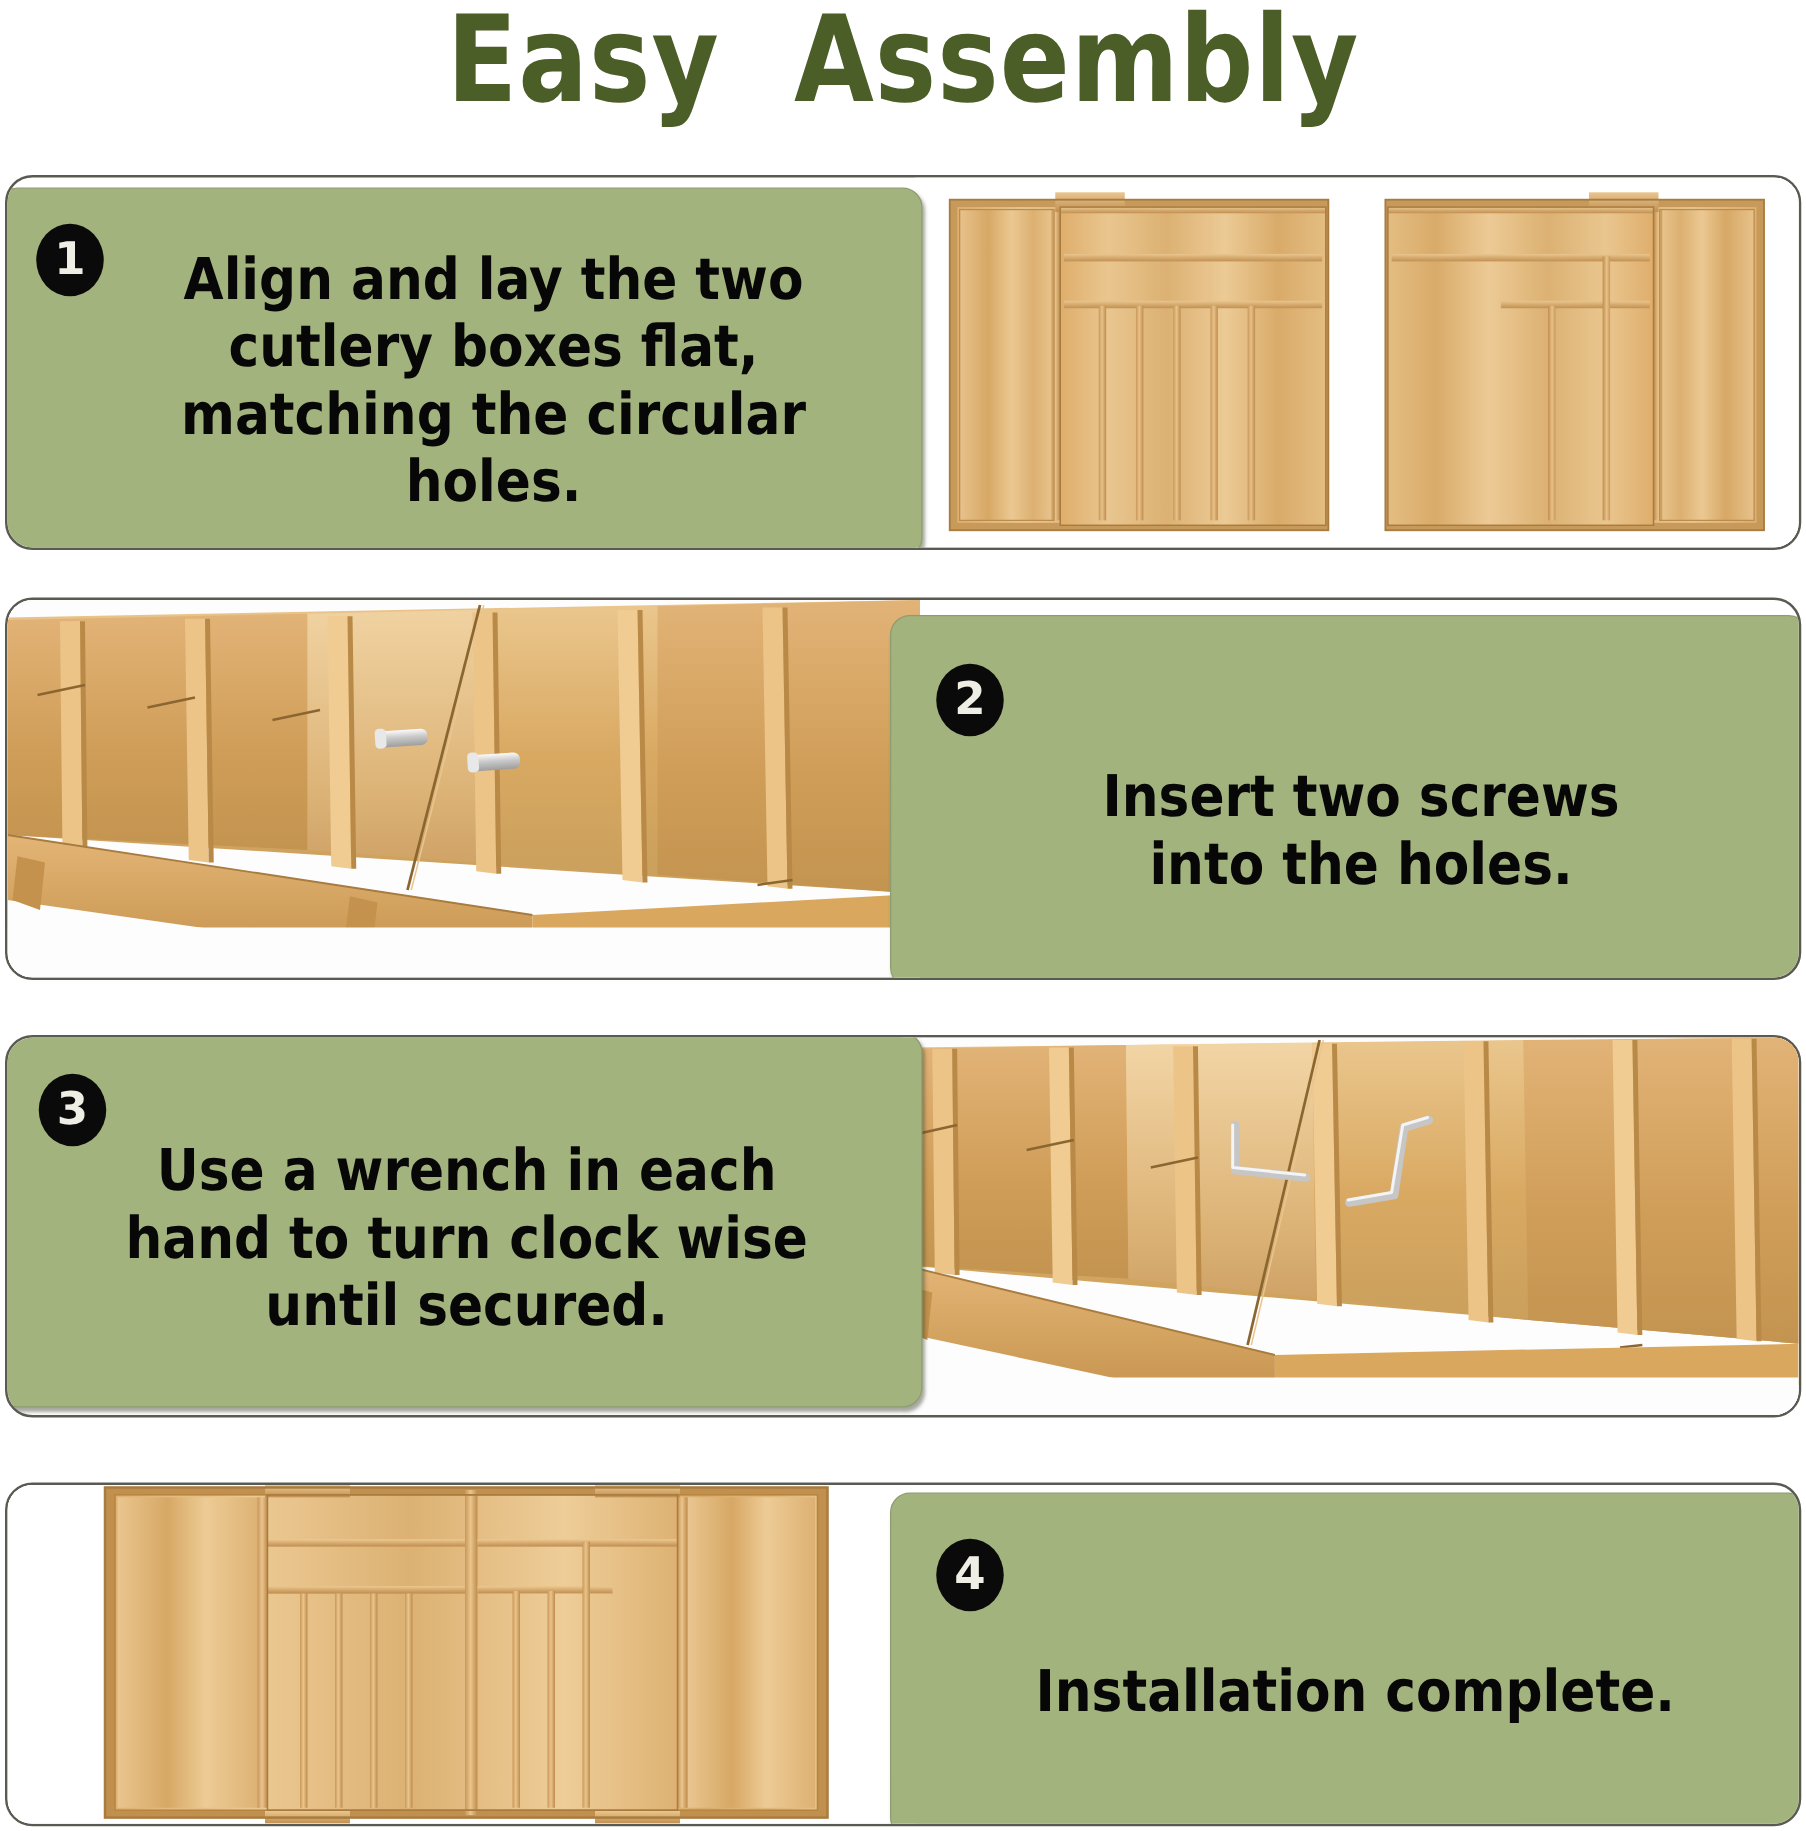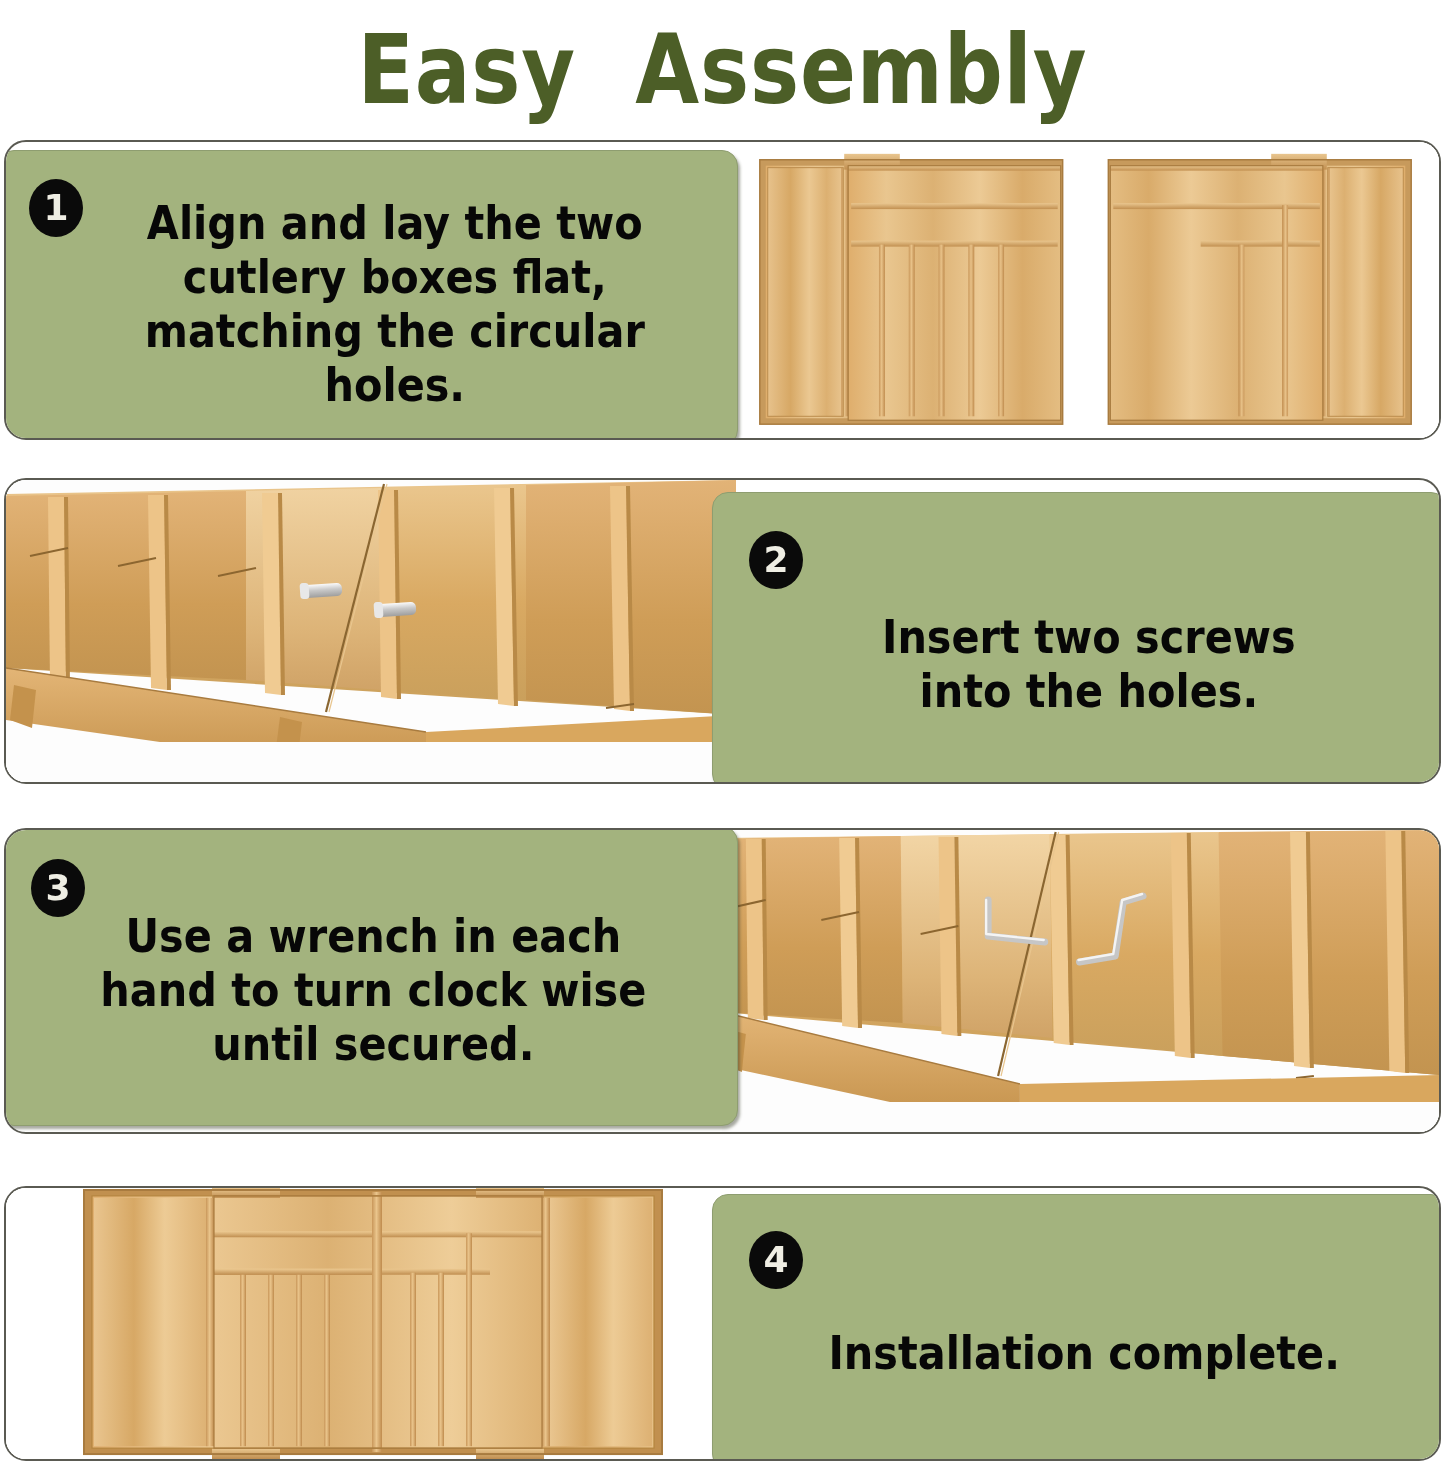--- a/index.html
+++ b/index.html
@@ -13,21 +13,21 @@
     font-family: "Liberation Sans", sans-serif;
     position: relative;
     overflow: hidden;
   }
 
   
   .title-bar {
     width: 100%;
     height: 118px;
     display: flex;
-    align-items: flex-end;
+    align-items: flex-start;
     justify-content: center;
     box-sizing: border-box;
   }
   .title-text {
     font-family: "DejaVu Sans", sans-serif;
     font-weight: bold;
     font-size: 96px;
     letter-spacing: 1px;
     color: #4C5E27;
     line-height: 1;

